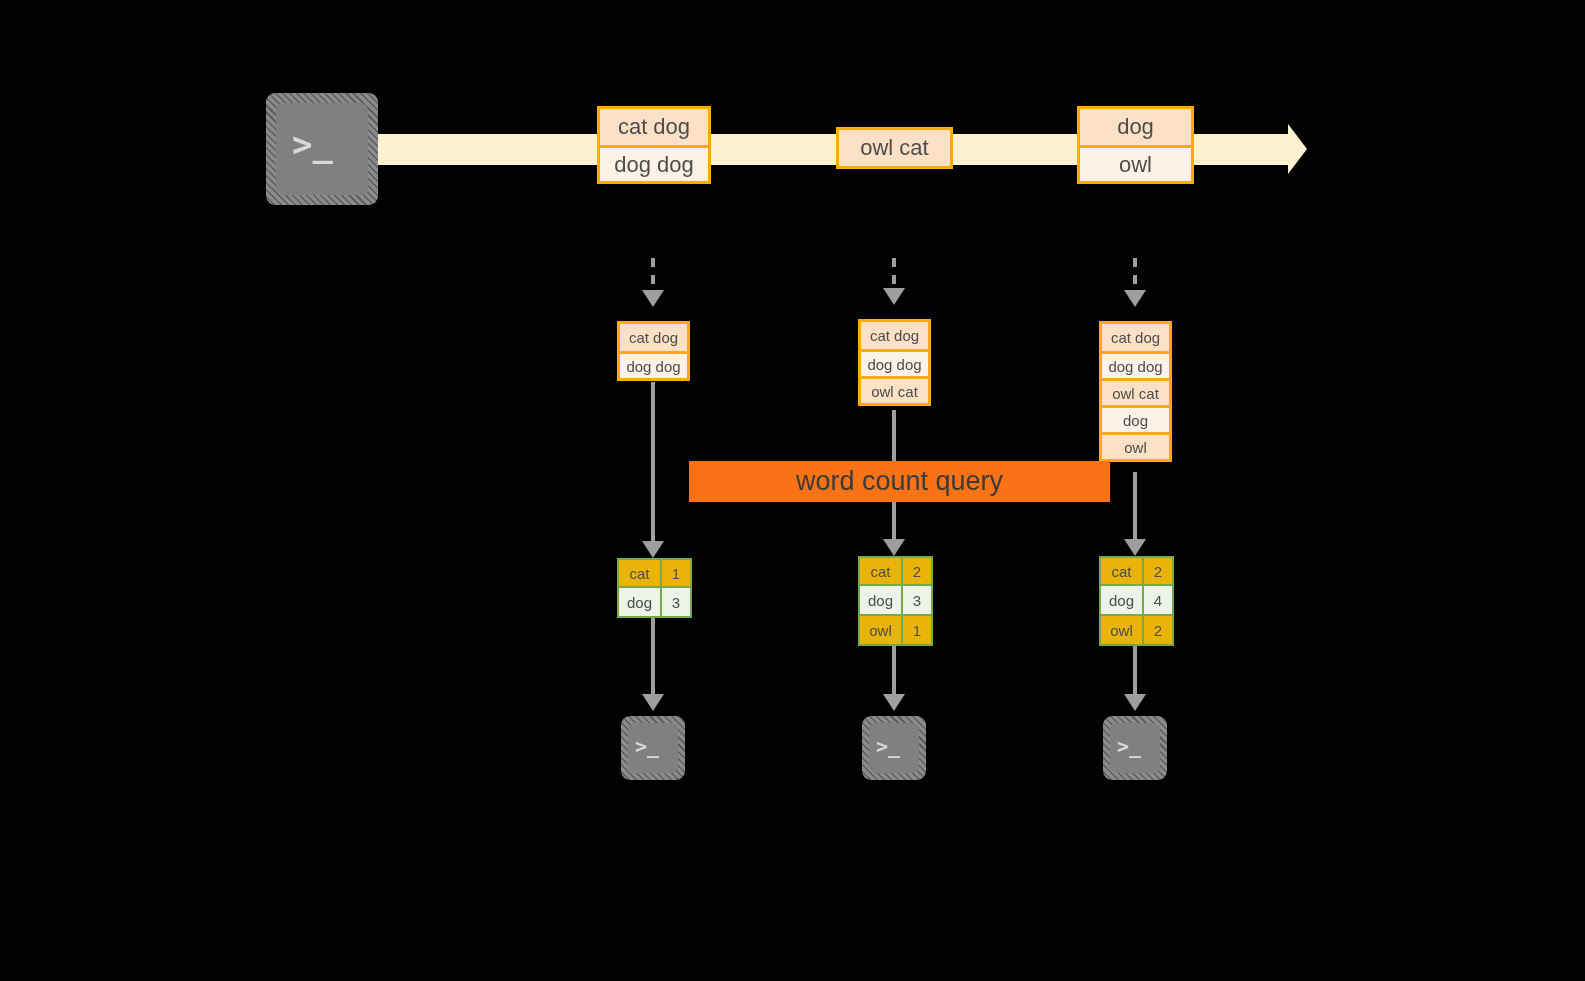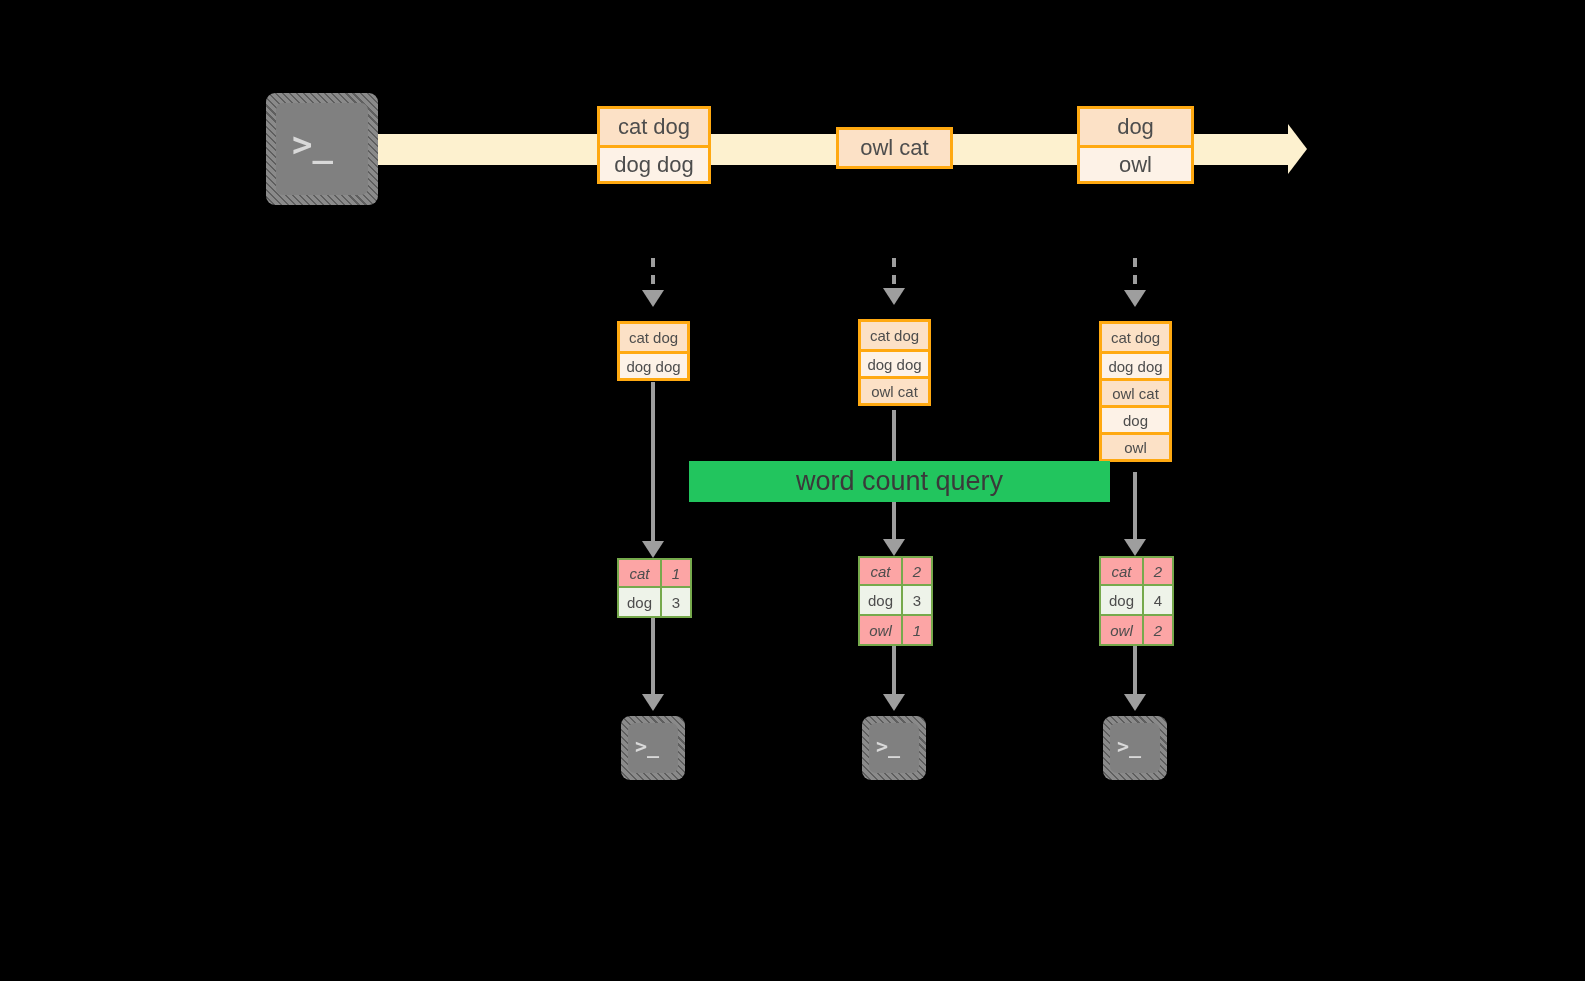--- a/index.html
+++ b/index.html
@@ -112,21 +112,21 @@
     color: #4d4d4d;
     font-size: 15px;
     height: 30px;
     display: flex;
     align-items: center;
     justify-content: center;
     white-space: nowrap;
   }
   .res-cell.word { width: 45px; }
   .res-cell.count { width: 30px; }
-  .res-row.tint-a .res-cell { background: #fca5a5; font-style: italic; }
+  .res-row.tint-a .res-cell { background: #eab308; }
   .res-row.tint-b .res-cell { background: #eef3e9; }
   .res-row + .res-row .res-cell { border-top-width: 0; }
   .res-cell + .res-cell { border-left-width: 0; }
 
   
   .conn {
     position: absolute;
     background: #9e9e9e;
     width: 4px;
   }
@@ -146,21 +146,21 @@
     border-top: 17px solid #9e9e9e;
   }
 
   
   .query-band {
     position: absolute;
     left: 689px;
     top: 461px;
     width: 421px;
     height: 41px;
-    background: #22c55e;
+    background: #f97316;
     display: flex;
     align-items: center;
     justify-content: center;
   }
   .query-band .query-text {
     color: #3a3a3a;
     font-size: 27px;
     white-space: nowrap;
   }
 </style>

